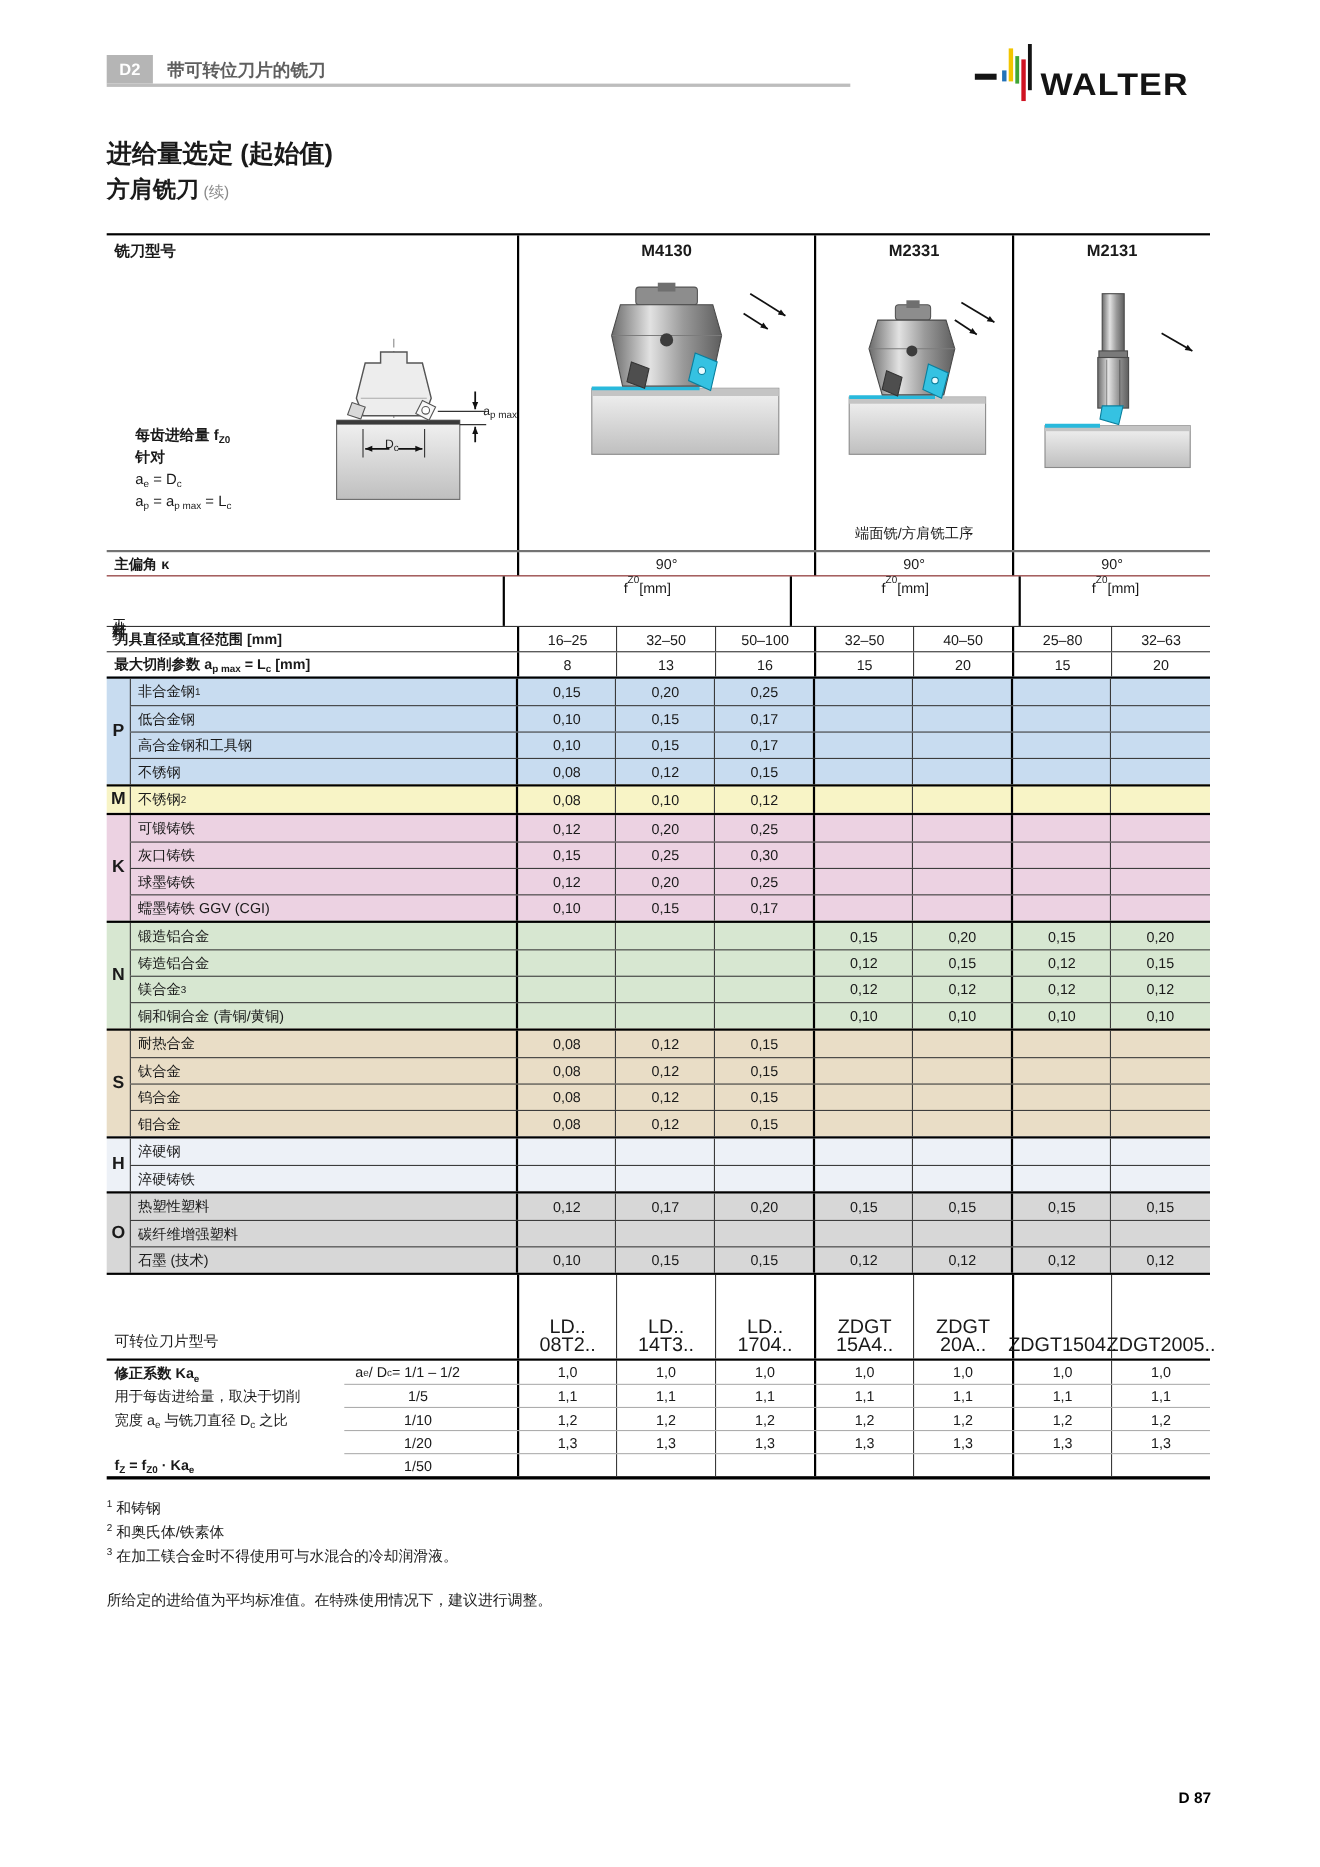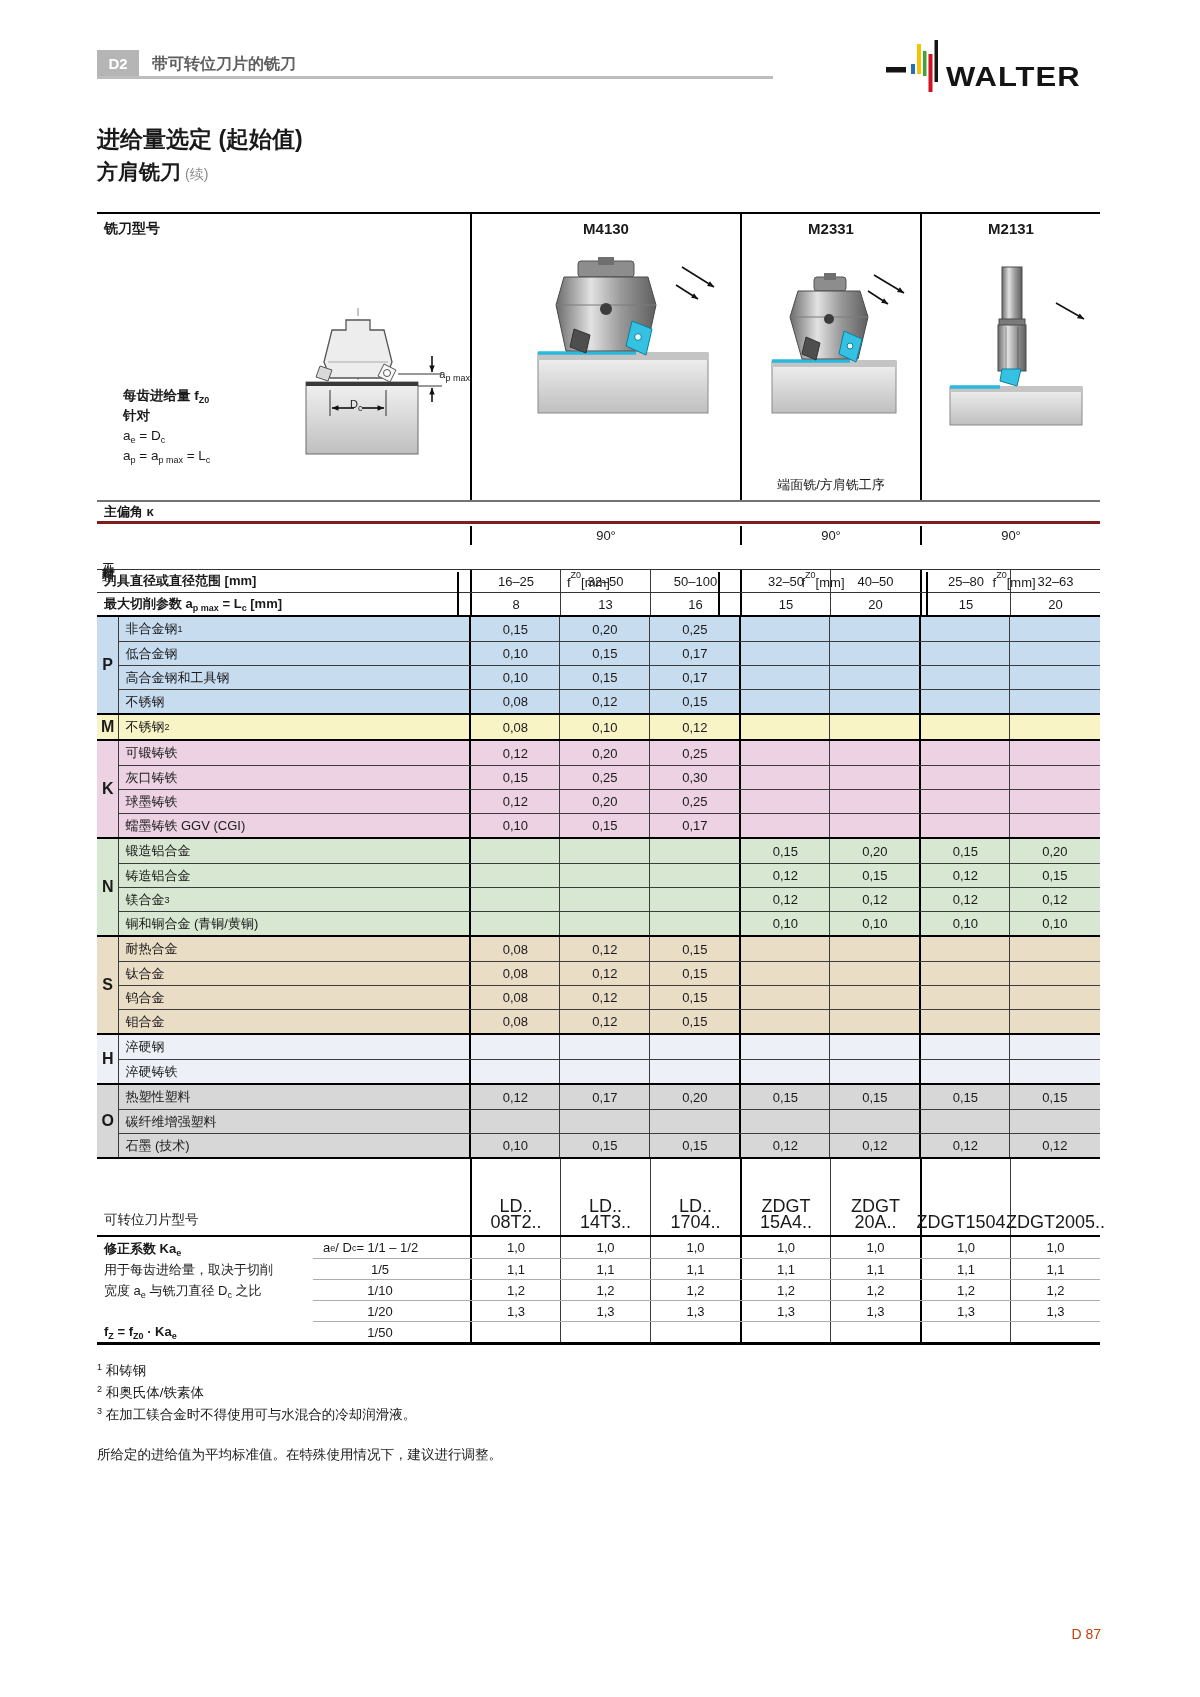--- a/index.html
+++ b/index.html
@@ -38,24 +38,24 @@
   .schem{position:absolute;right:4px;top:90px;width:200px;height:185px;}
   .dim{position:absolute;font-size:11px;color:#222;}
   .dim.dc{left:84px;top:94px;}
   .dim.ap{right:-4px;top:64px;}
   .hmodel{position:relative;border-left:2px solid #000;display:flex;flex-direction:column;align-items:center;}
   .mname-h{font-weight:bold;font-size:15px;padding-top:6px;}
   .millsvg{flex:1;display:flex;align-items:center;justify-content:center;width:100%;}
   .caption{position:absolute;bottom:6px;width:100%;text-align:center;font-size:13px;}
 
   
-  .krow{height:22px;border-bottom:3px solid #7f1d1d;align-items:center;}
+  .krow{height:22px;border-bottom:1px solid #7f1d1d;align-items:center;}
   .fzrow{height:46px;border-bottom:1px solid #333;}
   .lcell{width:373px;padding-left:7px;}
-  .gcell{border-left:2px solid #000;text-align:center;height:100%;display:flex;align-items:center;justify-content:center;margin-top:48px;}
+  .gcell{border-left:2px solid #000;text-align:center;height:100%;display:flex;align-items:center;justify-content:center;}
   .fzrow .gcell{align-items:flex-start;padding-top:3px;}
   .krow .lcell{font-weight:bold;}
 
   
   .drow{height:23px;border-bottom:1px solid #333;align-items:center;}
   .aprow{height:22px;align-items:center;}
   .drow .lcell,.aprow .lcell{font-weight:bold;}
   .vcell{width:90px;height:100%;text-align:center;display:flex;align-items:center;justify-content:center;}
 
   
@@ -87,21 +87,21 @@
   .kvcell{width:90px;height:100%;text-align:center;display:flex;align-items:center;justify-content:center;}
 
   
   .side-label{position:absolute;left:97px;top:503px;width:22px;height:108px;
               writing-mode:vertical-lr;text-orientation:upright;letter-spacing:2px;
               display:flex;align-items:center;justify-content:center;font-size:13px;}
 
   
   .footnotes{position:absolute;left:97px;top:1360px;font-size:13.5px;line-height:22px;}
   .note{position:absolute;left:97px;top:1446px;font-size:13.5px;}
-  .pagenum{position:absolute;right:99px;top:1626px;font-size:14px;font-weight:normal;color:#c2410c;}
+  .pagenum{position:absolute;right:99px;top:1626px;font-size:14px;font-weight:bold;color:#000000;}
 </style>
 </head>
 <body>
 
 <div class="page">
 
   <div class="badge">D2</div>
   <div class="head-title">带可转位刀片的铣刀</div>
   <div class="head-rule"></div>
   <div class="logo">

